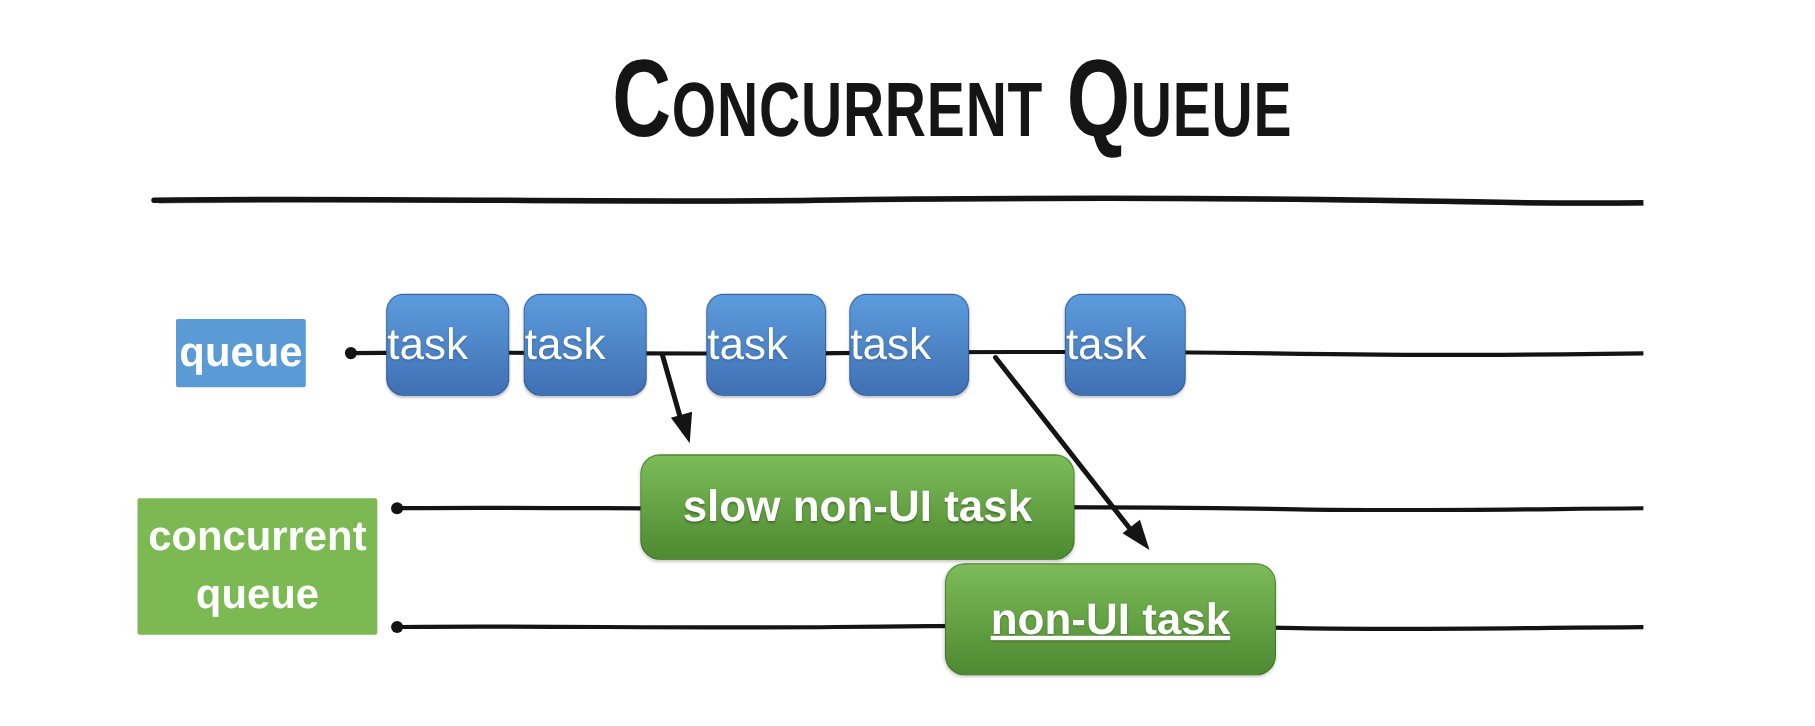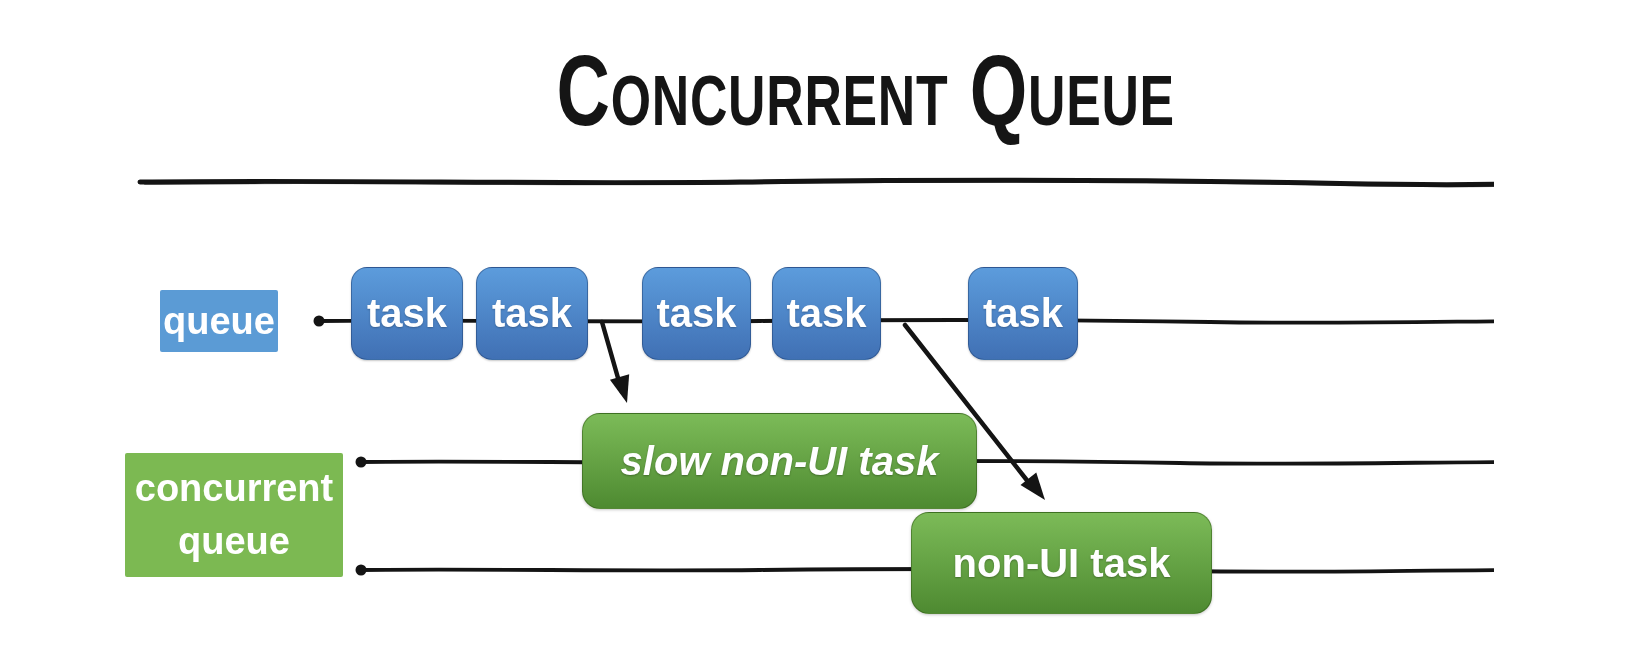--- a/index.html
+++ b/index.html
@@ -66,24 +66,24 @@
     line-height: 1.4;
     background: var(--green-label-bg, #7CB952);
     border-radius: 2px;
   }
   .task-box {
     position: absolute;
     top: 267px;
     height: 91px;
     display: flex;
     align-items: center;
-    justify-content: center;
+    justify-content: flex-start;
     color: var(--label-text-color, #ffffff);
     font-size: 40px;
-    font-weight: 700;
+    font-weight: 400;
     background: linear-gradient(to bottom, var(--blue-task-gradient-top, #5C9CDC), var(--blue-task-gradient-bottom, #4070B4));
     border: 1px solid rgba(25, 55, 105, 0.45);
     border-radius: 16px;
     box-shadow: 0 1px 2px rgba(0,0,0,0.22);
     text-shadow: 0 1px 2px rgba(0,0,0,0.25);
   }
   .t1 { left: 351px; width: 110px; }
   .t2 { left: 476px; width: 110px; }
   .t3 { left: 642px; width: 107px; }
   .t4 { left: 772px; width: 107px; }
@@ -101,27 +101,27 @@
     border-radius: 18px;
     box-shadow: 0 1px 3px rgba(0,0,0,0.22);
     text-shadow: 0 1px 2px rgba(0,0,0,0.3);
     white-space: nowrap;
   }
   .slow-box {
     left: 582px;
     top: 413px;
     width: 393px;
     height: 94px;
-    font-style: italic;
   }
   .nonui-box {
-    left: 911px;
+    left: 859px;
     top: 512px;
     width: 299px;
     height: 100px;
+    text-decoration: underline;
   }
 </style>
 </head>
 <body>
 
 <div class="canvas">
 
   <div class="title">
     <span class="title-inner">Concurrent Queue</span>
   </div>

